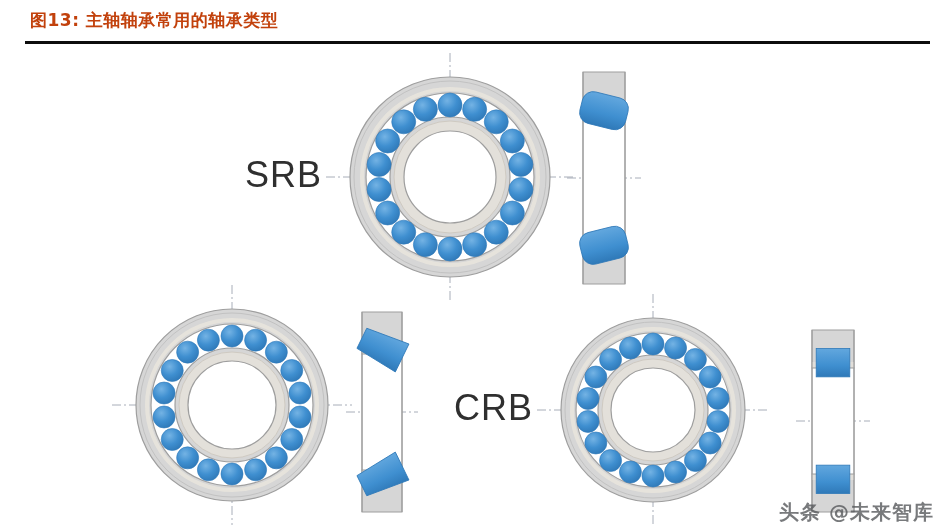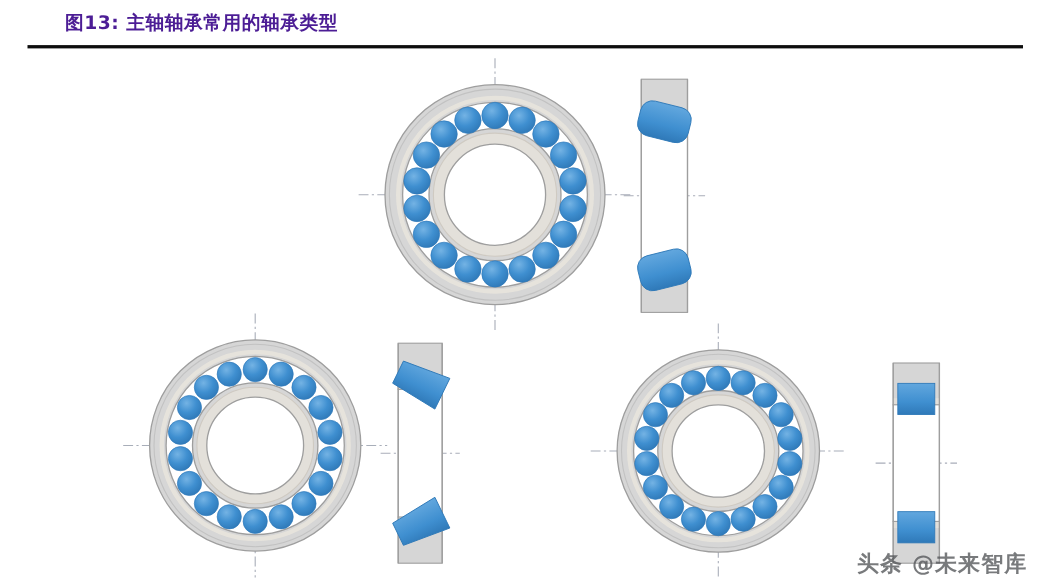--- a/index.html
+++ b/index.html
@@ -23,24 +23,23 @@
     width: 948px;
     height: 46px;
   }
   #figure-title {
     position: absolute;
     left: 30px;
     top: 9px;
     font-family: "DejaVu Sans", "Liberation Sans", sans-serif;
     font-size: 17px;
     font-weight: bold;
-    color: #4c1d95;
+    color: #c2410c;
     letter-spacing: 0.5px;
     white-space: nowrap;
-    margin-left: 29px;
   }
   #title-rule {
     position: absolute;
     left: 25px;
     top: 41px;
     width: 905px;
     height: 3px;
     background: #0d0d0d;
   }
 
@@ -122,20 +121,21 @@
         <circle cx="126" cy="198" r="12" fill="url(#bg-srb)" stroke="#2f79b8" stroke-width="0.6"></circle>
         <circle cx="101.37454968055185" cy="193.6578686965854" r="12" fill="url(#bg-srb)" stroke="#2f79b8" stroke-width="0.6"></circle>
         <circle cx="79.71929210256917" cy="181.15519990456642" r="12" fill="url(#bg-srb)" stroke="#2f79b8" stroke-width="0.6"></circle>
         <circle cx="63.646170927520416" cy="162" r="12" fill="url(#bg-srb)" stroke="#2f79b8" stroke-width="0.6"></circle>
         <circle cx="55.09384178312102" cy="138.502668792019" r="12" fill="url(#bg-srb)" stroke="#2f79b8" stroke-width="0.6"></circle>
         <circle cx="55.09384178312102" cy="113.497331207981" r="12" fill="url(#bg-srb)" stroke="#2f79b8" stroke-width="0.6"></circle>
         <circle cx="63.64617092752042" cy="90" r="12" fill="url(#bg-srb)" stroke="#2f79b8" stroke-width="0.6"></circle>
         <circle cx="79.71929210256916" cy="70.84480009543358" r="12" fill="url(#bg-srb)" stroke="#2f79b8" stroke-width="0.6"></circle>
         <circle cx="101.37454968055181" cy="58.342131303414604" r="12" fill="url(#bg-srb)" stroke="#2f79b8" stroke-width="0.6"></circle>
       </svg>
+      <div class="bearing-label" style="left: 240px; top: 108px; width: 82px; text-align: right;">SRB</div>
       <svg width="78" height="244" viewBox="0 0 78 244" class="bearing-svg" style="left: 565px; top: 10px;">
         <line x1="2" y1="122" x2="76" y2="122" stroke="#9aa0ad" stroke-width="1" stroke-dasharray="9 3 2 3" opacity="0.85"></line>
         <defs>
           <linearGradient id="sg-srb" x1="0%" y1="0%" x2="0%" y2="100%">
             <stop offset="0%" stop-color="#62a7de"></stop>
             <stop offset="60%" stop-color="#3f8fd0"></stop>
             <stop offset="100%" stop-color="#2f79b8"></stop>
           </linearGradient>
         </defs>
         <rect x="18" y="16" width="42" height="45" fill="#d6d6d6" stroke="#9e9e9e" stroke-width="1"></rect>
@@ -244,20 +244,21 @@
         <circle cx="118" cy="184" r="11" fill="url(#bg-crb)" stroke="#2f79b8" stroke-width="0.6"></circle>
         <circle cx="95.42667054050587" cy="180.01971297186995" r="11" fill="url(#bg-crb)" stroke="#2f79b8" stroke-width="0.6"></circle>
         <circle cx="75.5760177606884" cy="168.55893324585256" r="11" fill="url(#bg-crb)" stroke="#2f79b8" stroke-width="0.6"></circle>
         <circle cx="60.84232335022705" cy="151" r="11" fill="url(#bg-crb)" stroke="#2f79b8" stroke-width="0.6"></circle>
         <circle cx="53.00268830119427" cy="129.4607797260174" r="11" fill="url(#bg-crb)" stroke="#2f79b8" stroke-width="0.6"></circle>
         <circle cx="53.00268830119427" cy="106.5392202739826" r="11" fill="url(#bg-crb)" stroke="#2f79b8" stroke-width="0.6"></circle>
         <circle cx="60.842323350227055" cy="85" r="11" fill="url(#bg-crb)" stroke="#2f79b8" stroke-width="0.6"></circle>
         <circle cx="75.57601776068839" cy="67.44106675414746" r="11" fill="url(#bg-crb)" stroke="#2f79b8" stroke-width="0.6"></circle>
         <circle cx="95.42667054050582" cy="55.98028702813006" r="11" fill="url(#bg-crb)" stroke="#2f79b8" stroke-width="0.6"></circle>
       </svg>
+      <div class="bearing-label" style="left: 451px; top: 341px; width: 82px; text-align: right;">CRB</div>
       <svg width="78" height="214" viewBox="0 0 78 214" class="bearing-svg" style="left: 794px; top: 268px;">
         <line x1="2" y1="107" x2="76" y2="107" stroke="#9aa0ad" stroke-width="1" stroke-dasharray="9 3 2 3" opacity="0.85"></line>
         <defs>
           <linearGradient id="sg-crb" x1="0%" y1="0%" x2="0%" y2="100%">
             <stop offset="0%" stop-color="#62a7de"></stop>
             <stop offset="60%" stop-color="#3f8fd0"></stop>
             <stop offset="100%" stop-color="#2f79b8"></stop>
           </linearGradient>
         </defs>
         <rect x="18" y="16" width="42" height="38" fill="#d6d6d6" stroke="#9e9e9e" stroke-width="1"></rect>

